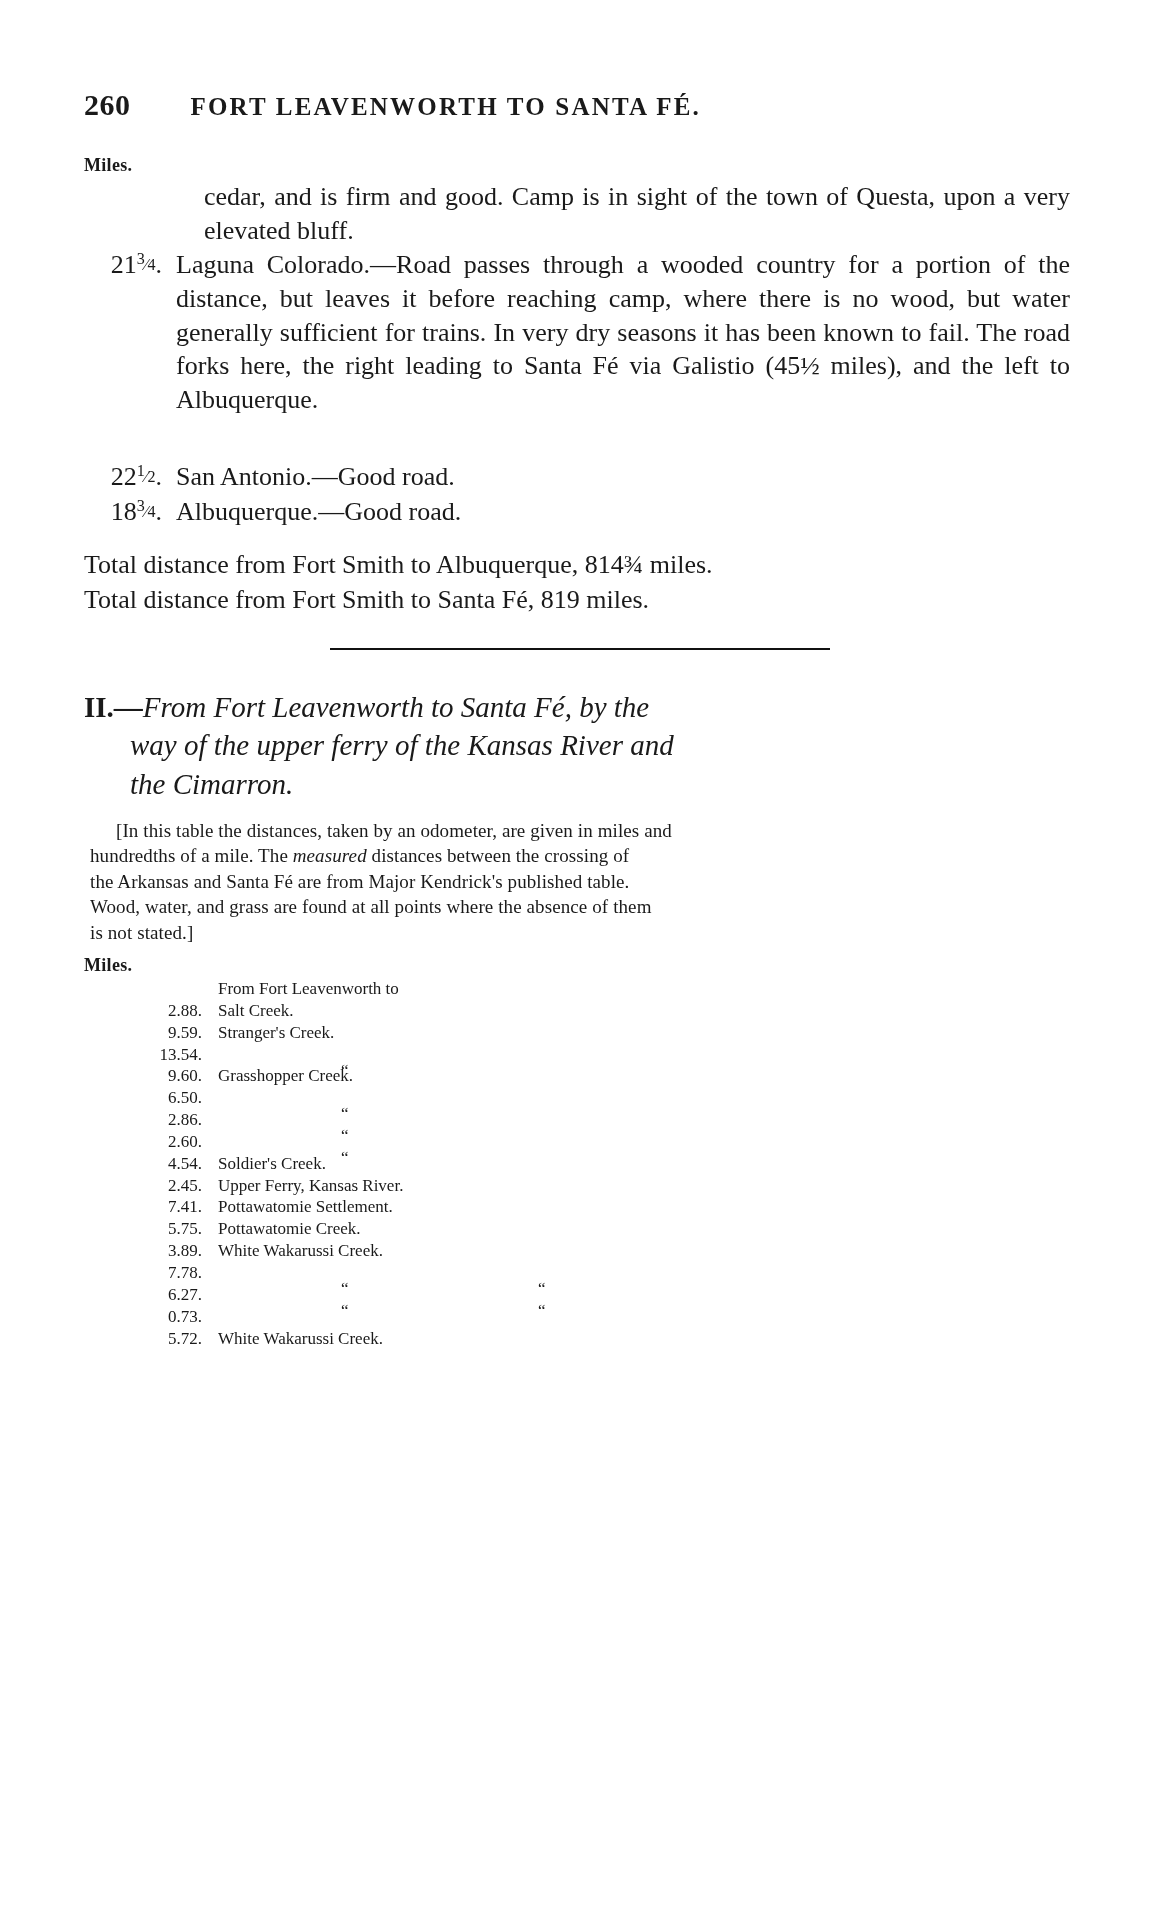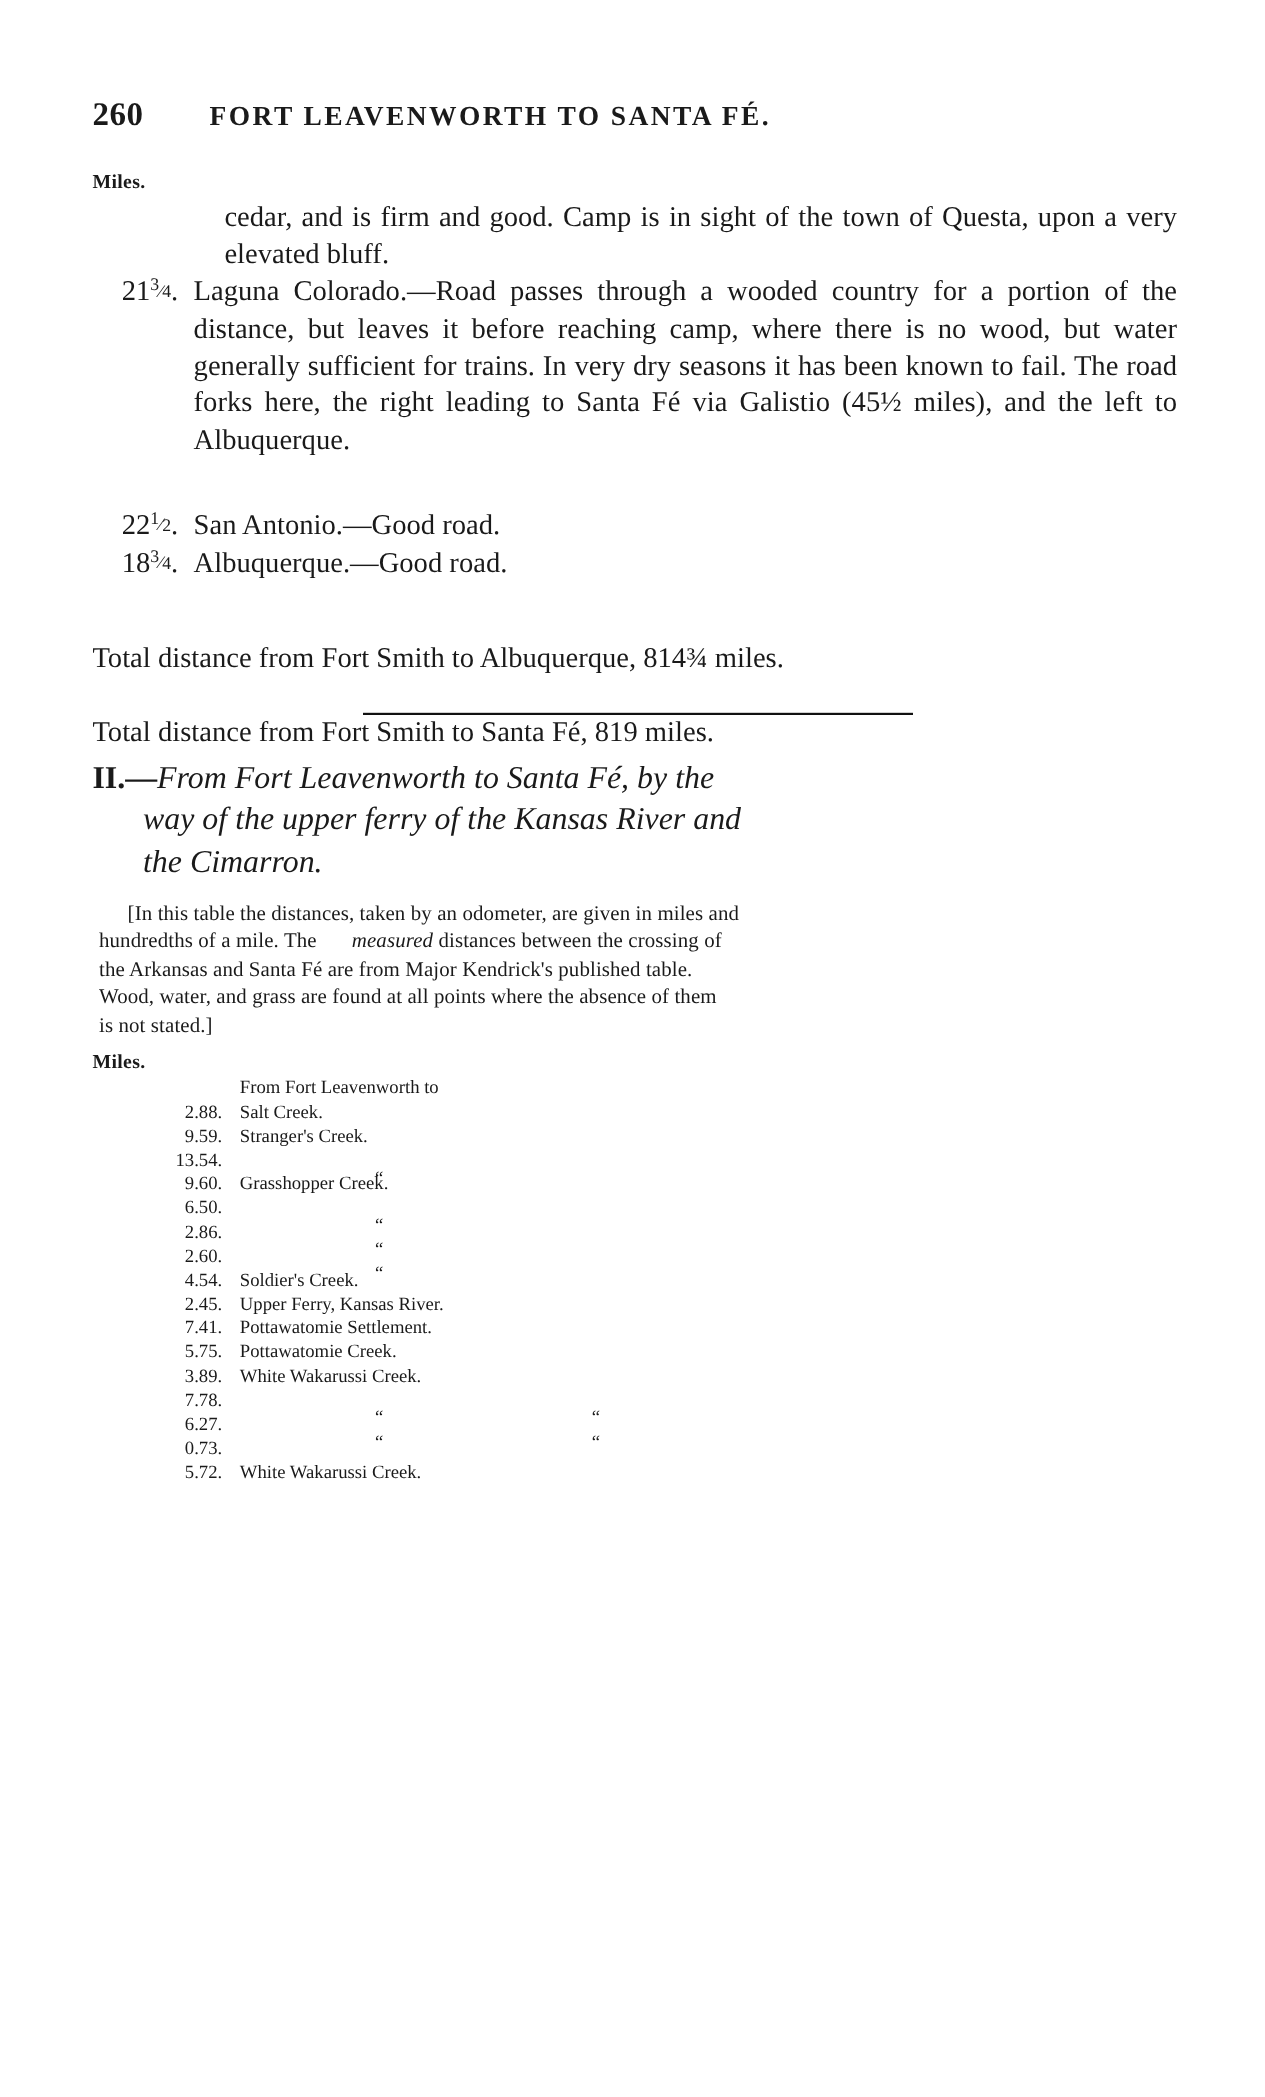--- a/index.html
+++ b/index.html
@@ -96,21 +96,20 @@
   .lead-para {
     font-size: 26px;
     line-height: 1.3;
     margin-left: 120px;
     text-align: justify;
   }
 
   .totals {
     font-size: 26px;
     line-height: 1.35;
-    margin-top: 33px;
   }
 
   
   .rule {
     position: absolute;
     left: 330px;
     top: 648px;
     width: 500px;
     border-top: 2px solid #111;
   }
@@ -132,21 +131,21 @@
   }
 
   
   .note {
     font-size: 19px;
     line-height: 1.34;
     text-align: justify;
     font-family: Liberation Serif, serif;
     letter-spacing: 0.1px;
   }
-  .note em { font-style: italic; margin-left: 27px; }
+  .note em { font-style: italic; }
   .note .indent { padding-left: 26px; }
 
   
   .dist-table {
     font-size: 17px;
     line-height: 1.285;
   }
   .drow {
     display: flex;
     align-items: baseline;

